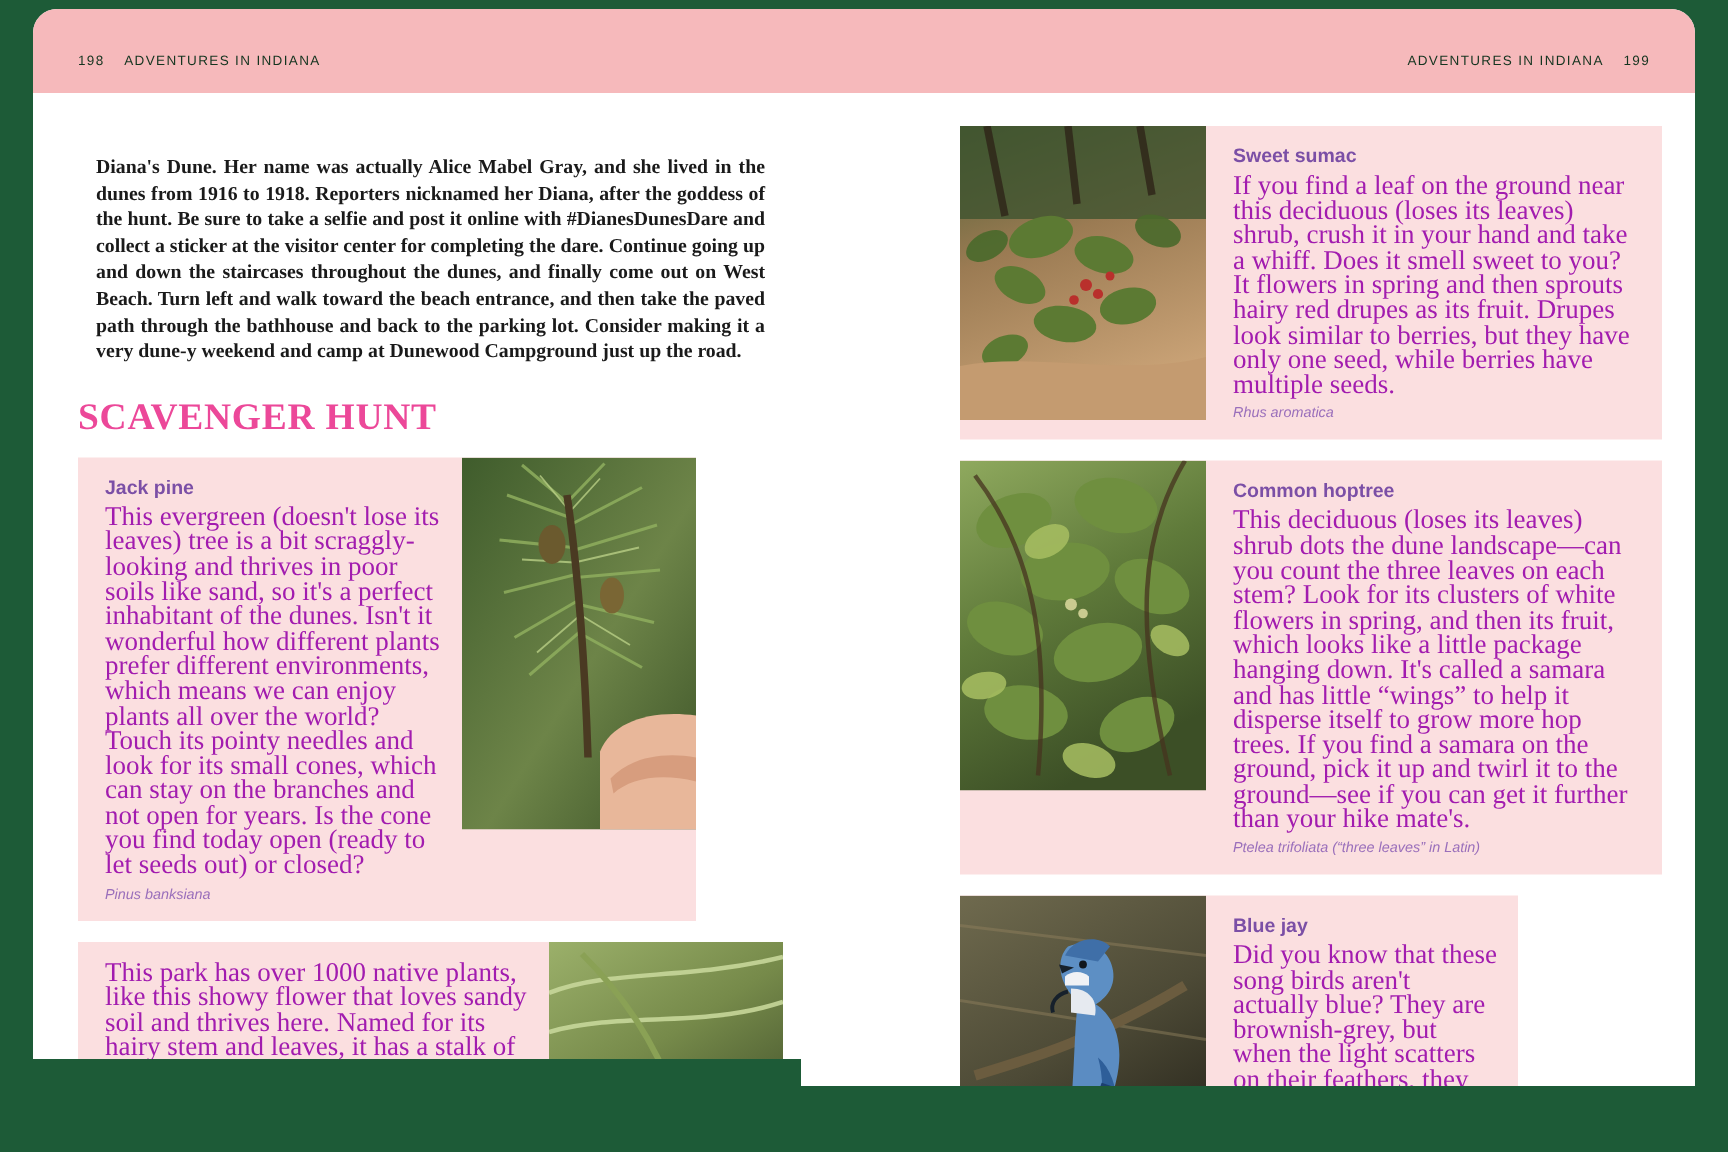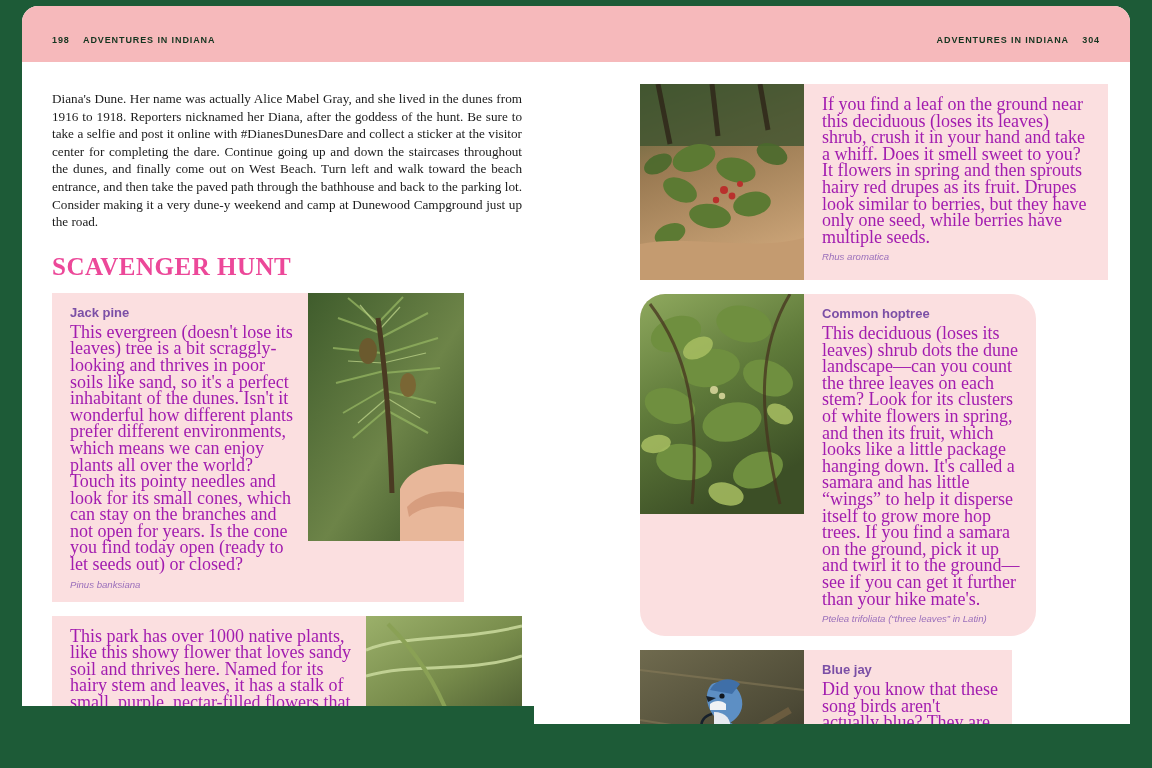--- a/index.html
+++ b/index.html
@@ -34,21 +34,21 @@
     width: 100%;
     height: 56px;
     background: #f6b9bb;
   }
   .hdr {
     position: absolute;
     top: 29px;
     font-family: "Liberation Sans", sans-serif;
     font-size: 9px;
     letter-spacing: 0.9px;
-    font-weight: bold;
+    font-weight: normal;
     color: #14341f;
   }
   .hdr-left { left: 30px; }
   .hdr-right { right: 30px; }
   .hdr .folio { color: #14341f; }
   .hdr .title { color: #14341f; }
 
   .columns {
     position: absolute;
     top: 56px;
@@ -63,25 +63,26 @@
     width: 470px;
   }
   .col-right {
     position: absolute;
     left: 618px;
     top: 22px;
     width: 468px;
   }
 
   p.body {
-    margin: 0;
+    margin: 12px;
     font-size: 13.2px;
     line-height: 17.6px;
     color: #1a1a1a;
     text-align: justify;
+    font-weight: bold;
   }
 
   h2.section {
     font-family: Liberation Serif, serif;
     font-weight: bold;
     font-size: 25px;
     letter-spacing: 0.5px;
     color: #ec4899;
     margin: 22px 0 12px 0;
   }
@@ -162,21 +163,21 @@
 
     <div class="hdr hdr-left">
       <span class="folio">198</span>
       &nbsp;&nbsp;
       <span class="title">ADVENTURES IN INDIANA</span>
     </div>
 
     <div class="hdr hdr-right">
       <span class="title">ADVENTURES IN INDIANA</span>
       &nbsp;&nbsp;
-      <span class="folio">304</span>
+      <span class="folio">199</span>
     </div>
 
     <div class="columns">
 
       <div class="col-left">
 
         <p class="body">Diana's Dune. Her name was actually Alice Mabel Gray, and she lived in the dunes from 1916 to 1918. Reporters nicknamed her Diana, after the goddess of the hunt. Be sure to take a selfie and post it online with #DianesDunesDare and collect a sticker at the visitor center for completing the dare. Continue going up and down the staircases throughout the dunes, and finally come out on West Beach. Turn left and walk toward the beach entrance, and then take the paved path through the bathhouse and back to the parking lot. Consider making it a very dune-y weekend and camp at Dunewood Campground just up the road.</p>
 
         <h2 class="section">SCAVENGER HUNT</h2>
 
@@ -306,27 +307,28 @@
                 <g fill="#b9302c">
                   <circle cx="84" cy="106" r="4"></circle>
                     <circle cx="92" cy="112" r="3.4"></circle>
                   <circle cx="76" cy="116" r="3.2"></circle>
                     <circle cx="100" cy="100" r="3"></circle>
                 </g>
                 <path d="M0 160 C50 150 110 168 164 154 L164 196 L0 196 Z" fill="#c49b70"></path>
               </svg>
             </div>
             <div class="text" style="width:304px;">
+              <p class="entry-title">Sweet sumac</p>
               <p class="entry-body">If you find a leaf on the ground near this deciduous (loses its leaves) shrub, crush it in your hand and take a whiff. Does it smell sweet to you? It flowers in spring and then sprouts hairy red drupes as its fruit. Drupes look similar to berries, but they have only one seed, while berries have multiple seeds.</p>
               <p class="entry-latin">Rhus aromatica</p>
             </div>
           </div>
         </div>
 
-        <div class="card img-left" style="width:396px;border-radius:25px;">
+        <div class="card img-left" style="width:468px;">
           <div class="inner">
             <div class="photo" style="width:164px;height:220px;">
               <svg width="164" height="220" viewBox="0 0 164 220" preserveAspectRatio="none" aria-hidden="true">
                 <defs>
                   <linearGradient id="chbg" x1="0" y1="0" x2="0.4" y2="1">
                     <stop offset="0%" stop-color="#8fa95e"></stop>
                     <stop offset="50%" stop-color="#5f7a3a"></stop>
                     <stop offset="100%" stop-color="#3c4f26"></stop>
                   </linearGradient>
                 </defs>

